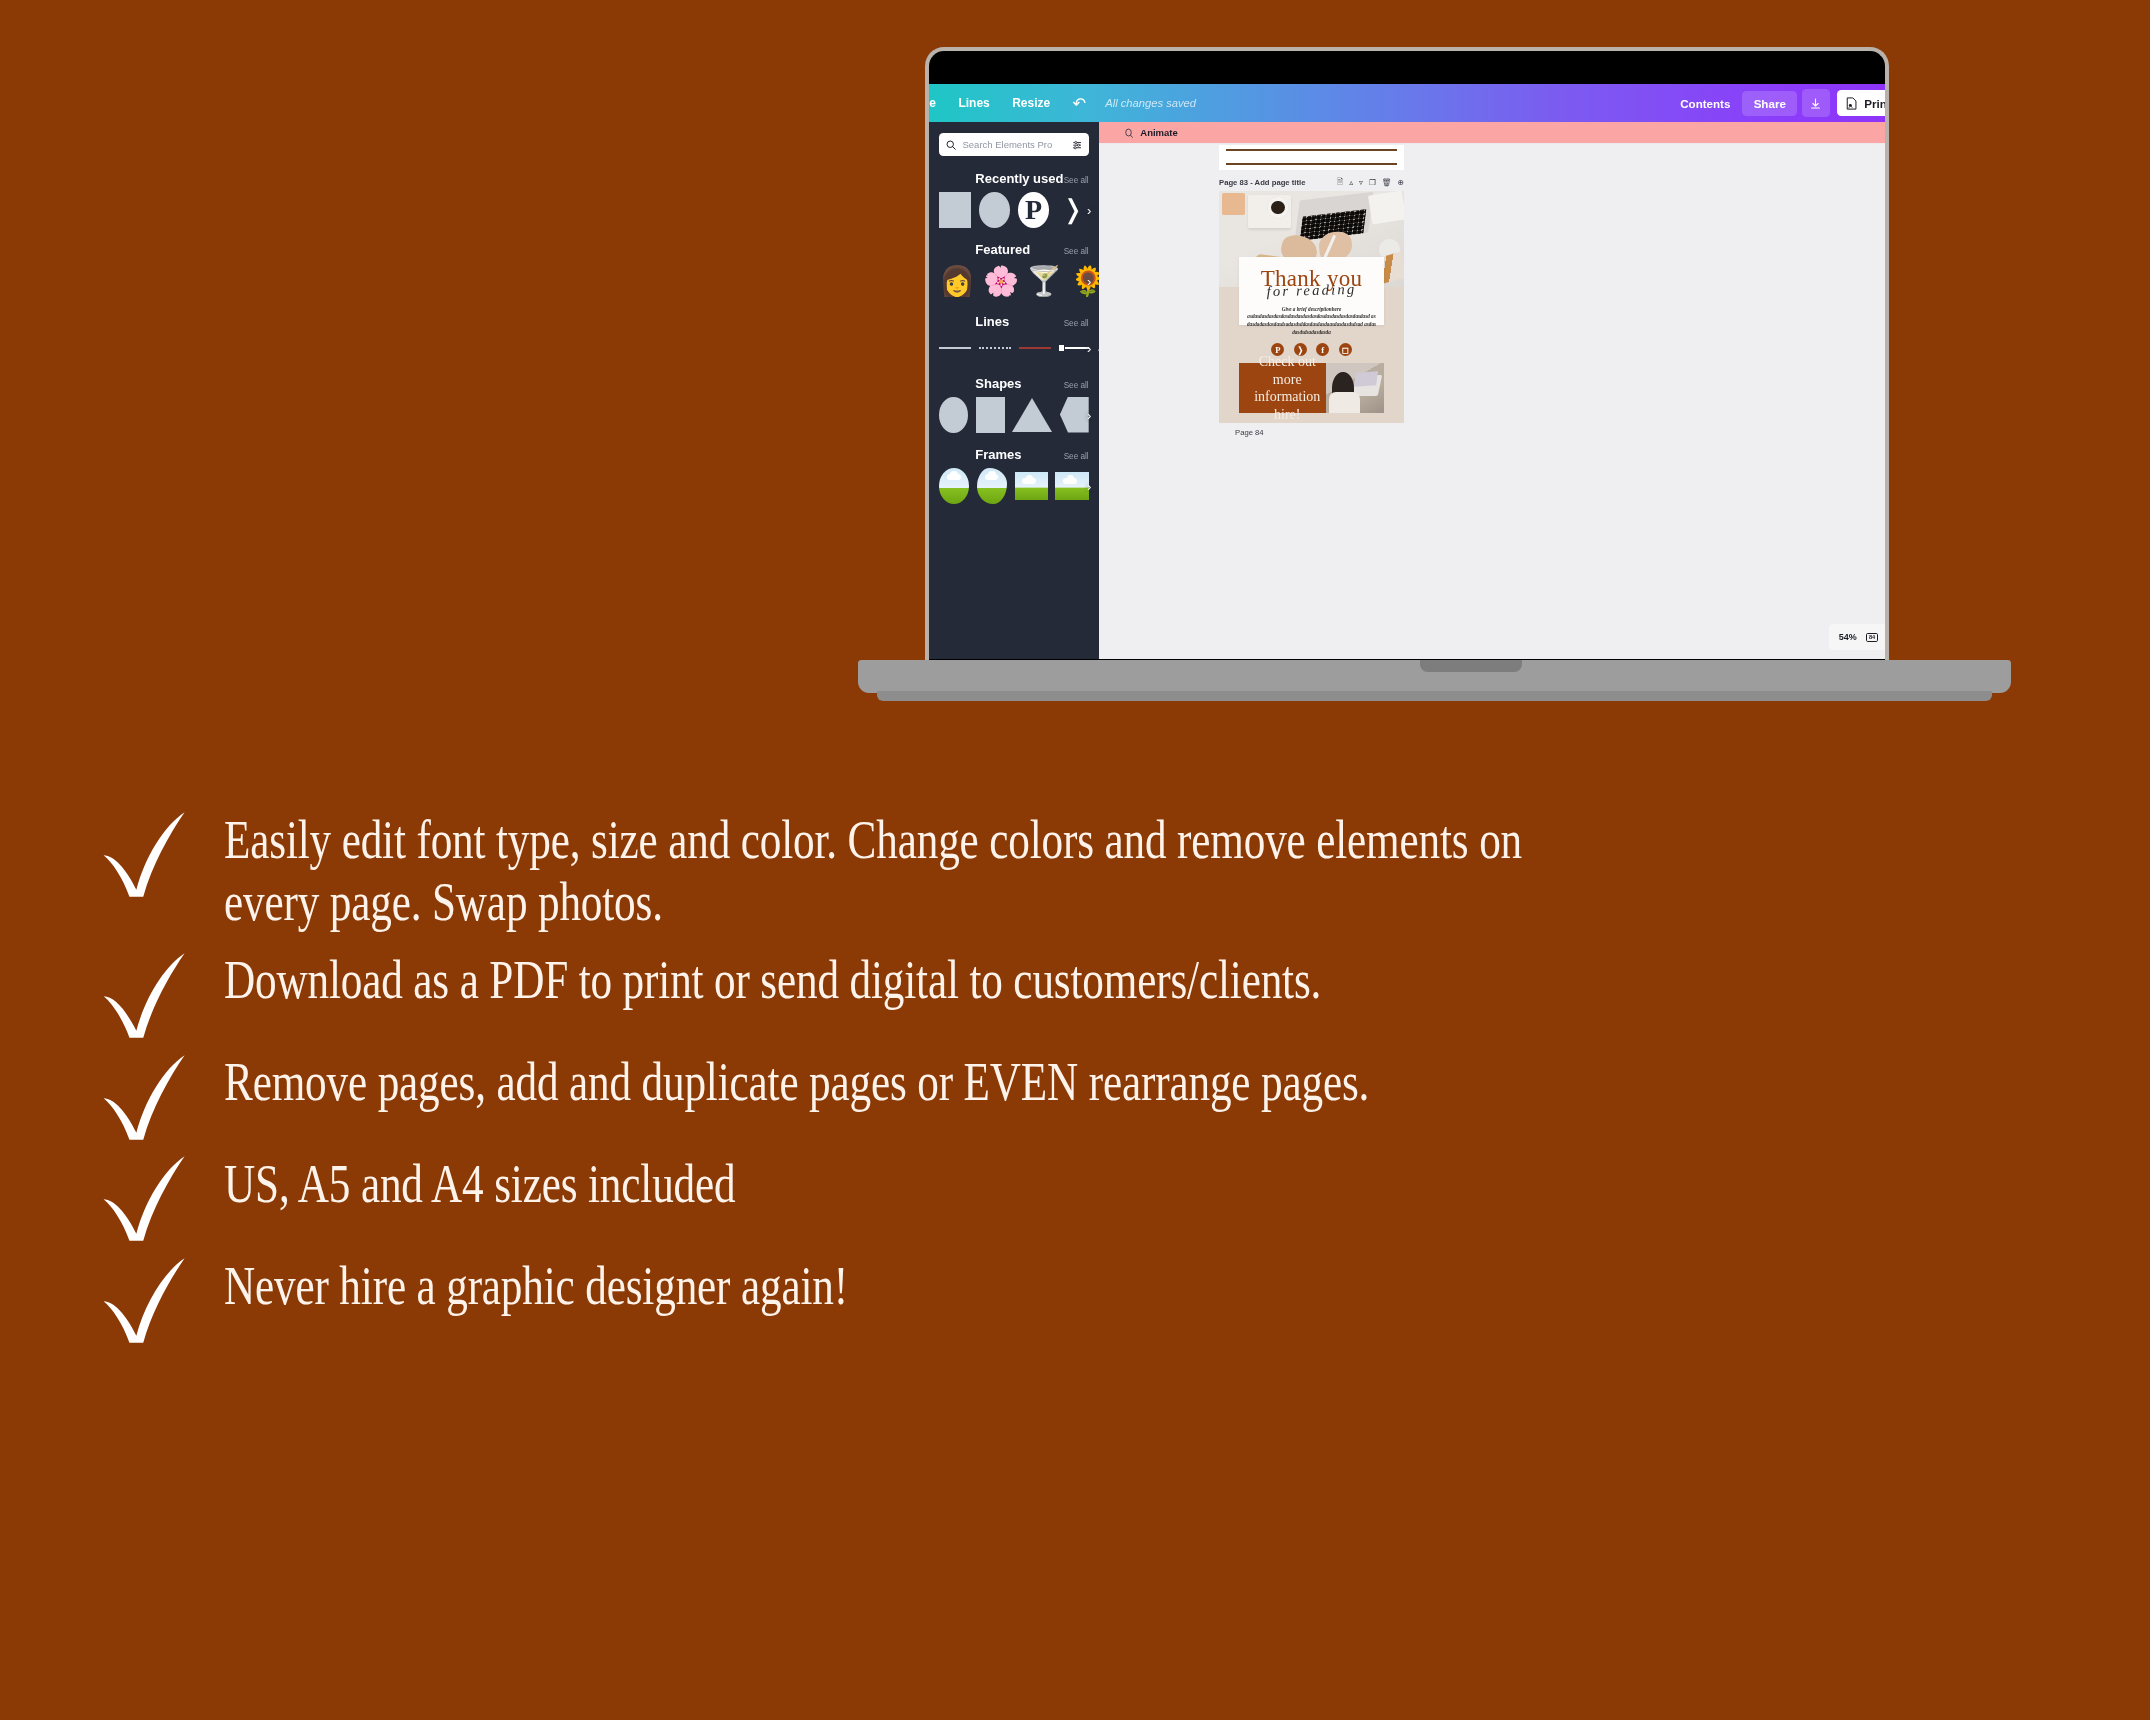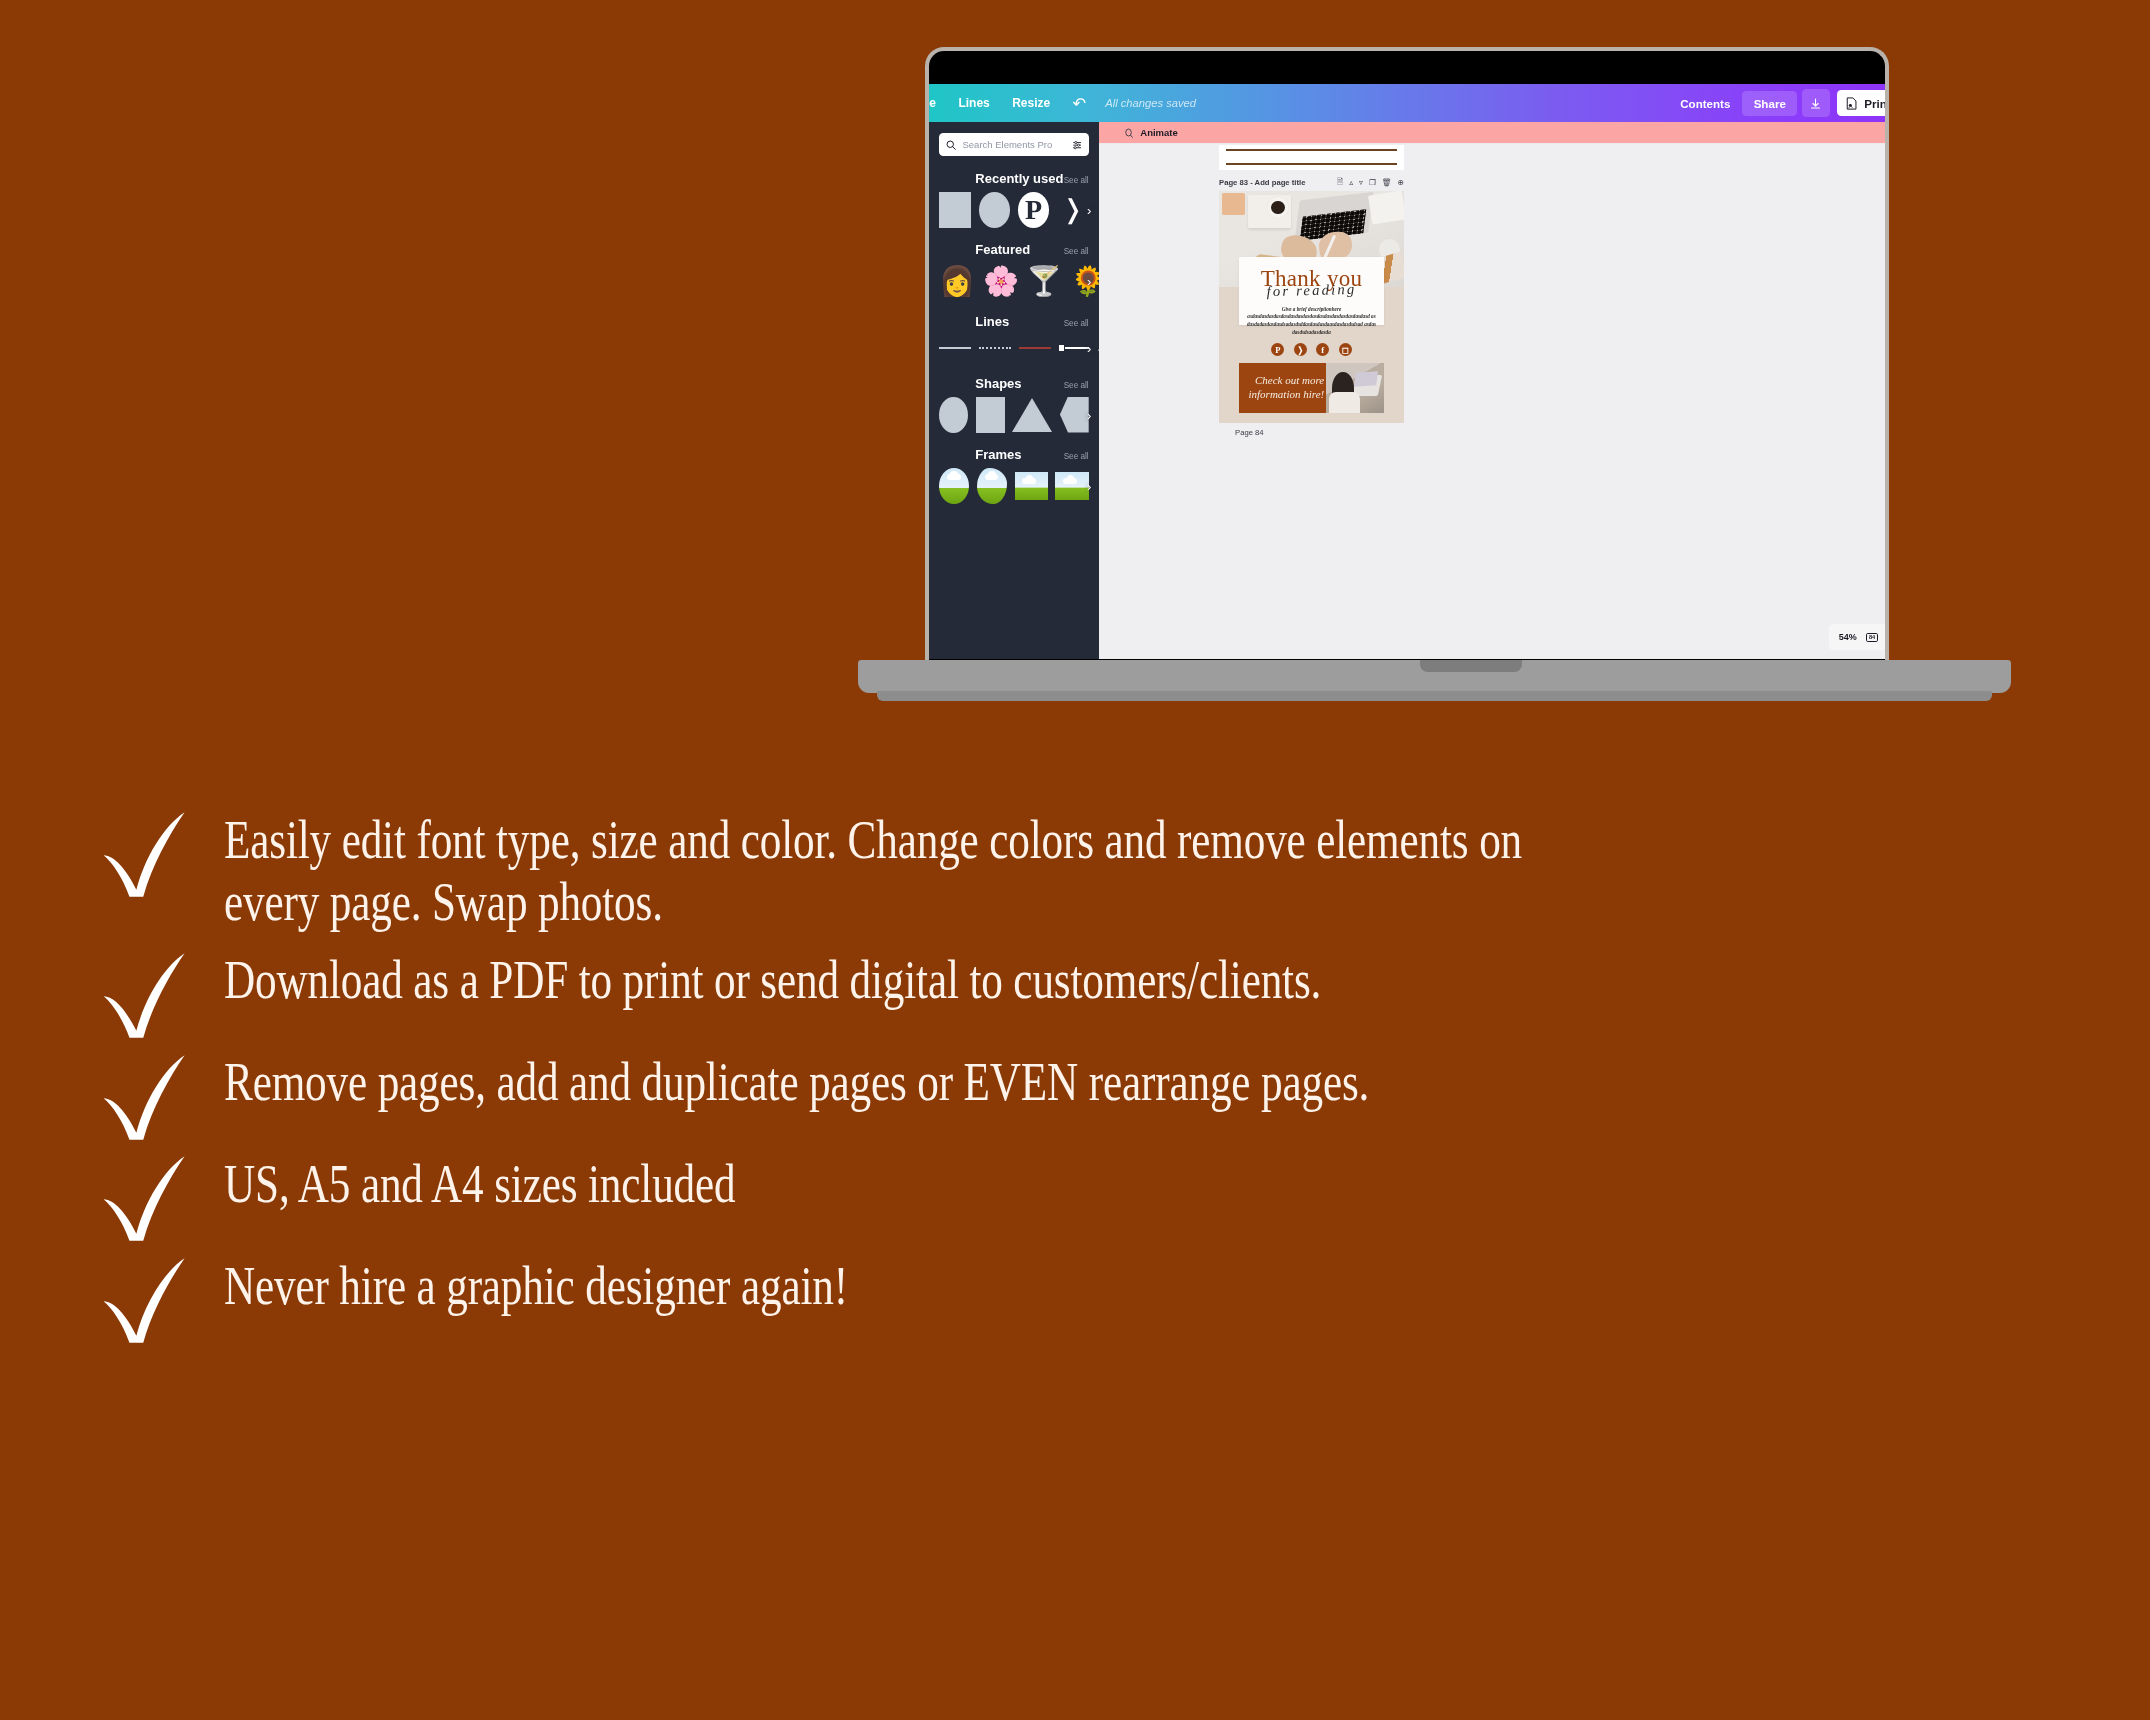--- a/index.html
+++ b/index.html
@@ -209,22 +209,22 @@
     font-family:"Liberation Serif", serif;
   }
   .cta {
     position:absolute; left:20px; top:172px; width:145px; height:50px; display:flex;
   }
   .cta-box {
     flex:0 0 87px; background:#9c4511; display:flex; align-items:center;
     padding-left:9.5px;
   }
   .cta-txt {
-    font-family:"Liberation Serif", serif; font-style:italic; color:#f6ece2;
-    font-size:11px; line-height:1.25; text-align:right;
+    font-family:"Liberation Serif", serif; color:#f6ece2;
+    font-size:14px; line-height:1.25; text-align:center;
   }
   .cta-img {
     flex:1; background:linear-gradient(150deg,#cfc7bf 0 38%,#b9ad9f 38% 62%,#9d9288 100%);
     position:relative; overflow:hidden;
   }
   .ci-hair { position:absolute; left:6px; top:8.6px; width:22.4px; height:34px; background:#2b2320; border-radius:48% 48% 36% 36%; }
   .ci-body { position:absolute; left:3.4px; top:29px; width:31px; height:20.6px; background:#efeae4; border-radius:6.9px 6.9px 0 0; }
   .ci-lap { position:absolute; left:27.5px; top:12px; width:26px; height:20.6px; background:#e6e3e0; transform:skewX(-12deg); border-radius:1.7px; }
   .ci-scr { position:absolute; left:29px; top:8.6px; width:22.4px; height:13.8px; background:#cfcad6; transform:skewX(-12deg) rotate(-4deg); }
 

